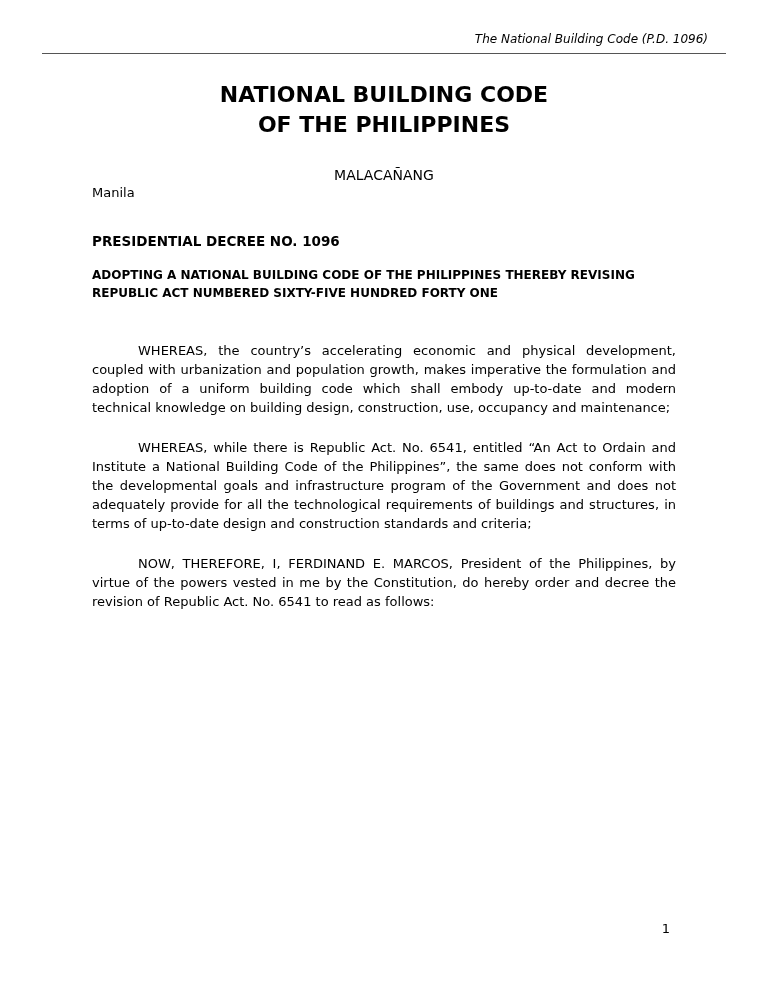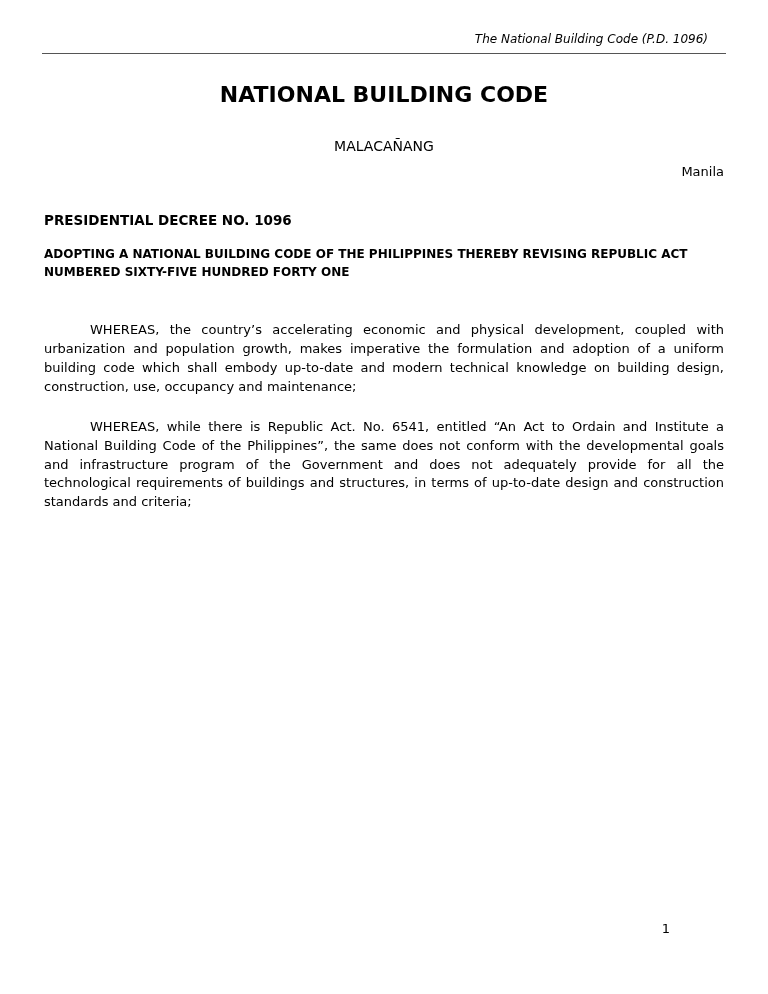--- a/index.html
+++ b/index.html
@@ -20,39 +20,39 @@
   }
   .running-header {
     margin: 0 42px 0 42px;
     padding: 0 18px 7px 0;
     text-align: right;
     font-style: italic;
     font-size: 12px;
     border-bottom: 1px solid #555555;
   }
   .content {
-    padding: 0 44px;
+    padding: 0 92px;
   }
   .doc-title {
     margin-top: 26px;
     text-align: center;
     font-size: 22px;
     font-weight: bold;
     line-height: 1.35;
   }
   .palace {
     margin-top: 28px;
     text-align: center;
     font-size: 14px;
     font-weight: normal;
   }
   .city {
-    text-align: right;
+    text-align: left;
     font-size: 13px;
-    margin-top: 10px;
+    margin-top: 2px;
   }
   .decree-no {
     margin-top: 33px;
     font-size: 13.5px;
     font-weight: bold;
   }
   .decree-subject {
     margin-top: 17px;
     font-size: 12px;
     font-weight: bold;
@@ -80,32 +80,34 @@
 <body>
 
 <div class="page">
 
   <div class="running-header">The National Building Code (P.D. 1096)</div>
 
   <div class="content">
 
     <div class="doc-title">
       <div>NATIONAL BUILDING CODE</div>
+      <div>OF THE PHILIPPINES</div>
     </div>
 
     <div class="palace">MALACAÑANG</div>
 
     <div class="city">Manila</div>
 
     <div class="decree-no">PRESIDENTIAL DECREE NO. 1096</div>
 
     <div class="decree-subject">ADOPTING A NATIONAL BUILDING CODE OF THE PHILIPPINES THEREBY REVISING REPUBLIC ACT NUMBERED SIXTY-FIVE HUNDRED FORTY ONE</div>
 
     <div class="body-paragraphs">
       <p class="para">WHEREAS, the country’s accelerating economic and  physical development, coupled with urbanization and population growth, makes imperative the formulation and adoption of a uniform building code which shall embody up-to-date and modern technical knowledge on building design, construction, use, occupancy and maintenance;</p>
       <p class="para">WHEREAS, while there is Republic Act. No. 6541, entitled “An Act to Ordain and Institute a National Building Code of the Philippines”, the same  does not conform with the developmental goals and infrastructure program of the Government and does not adequately provide for all the technological requirements of buildings and structures, in terms of  up-to-date design and  construction standards and criteria;</p>
+      <p class="para">NOW, THEREFORE, I, FERDINAND E. MARCOS, President of the Philippines, by virtue of the powers vested in me by the Constitution, do hereby order and decree the revision of Republic Act. No. 6541 to read as follows:</p>
     </div>
 
   </div>
 
   <div class="page-number">1</div>
 
 </div>
 
 </body></html>

